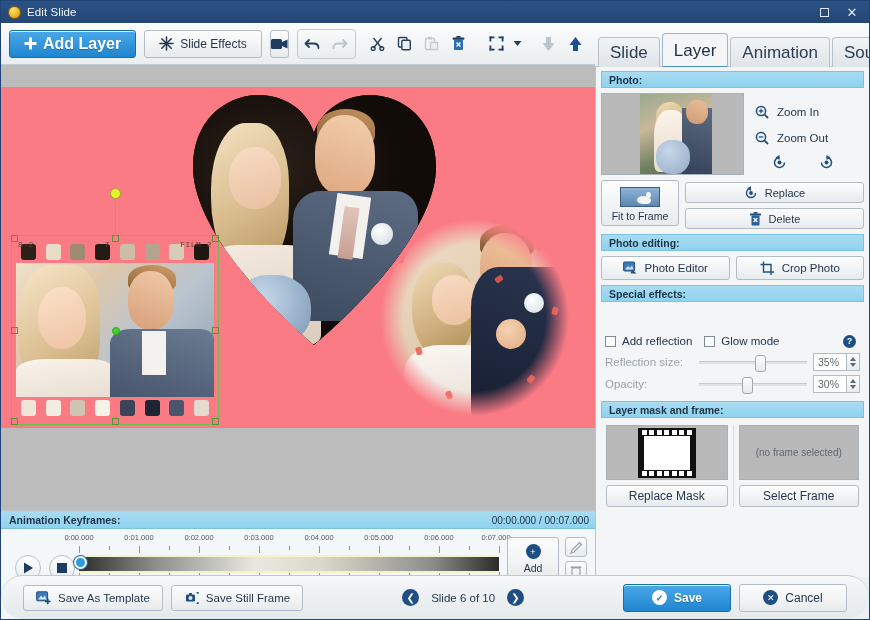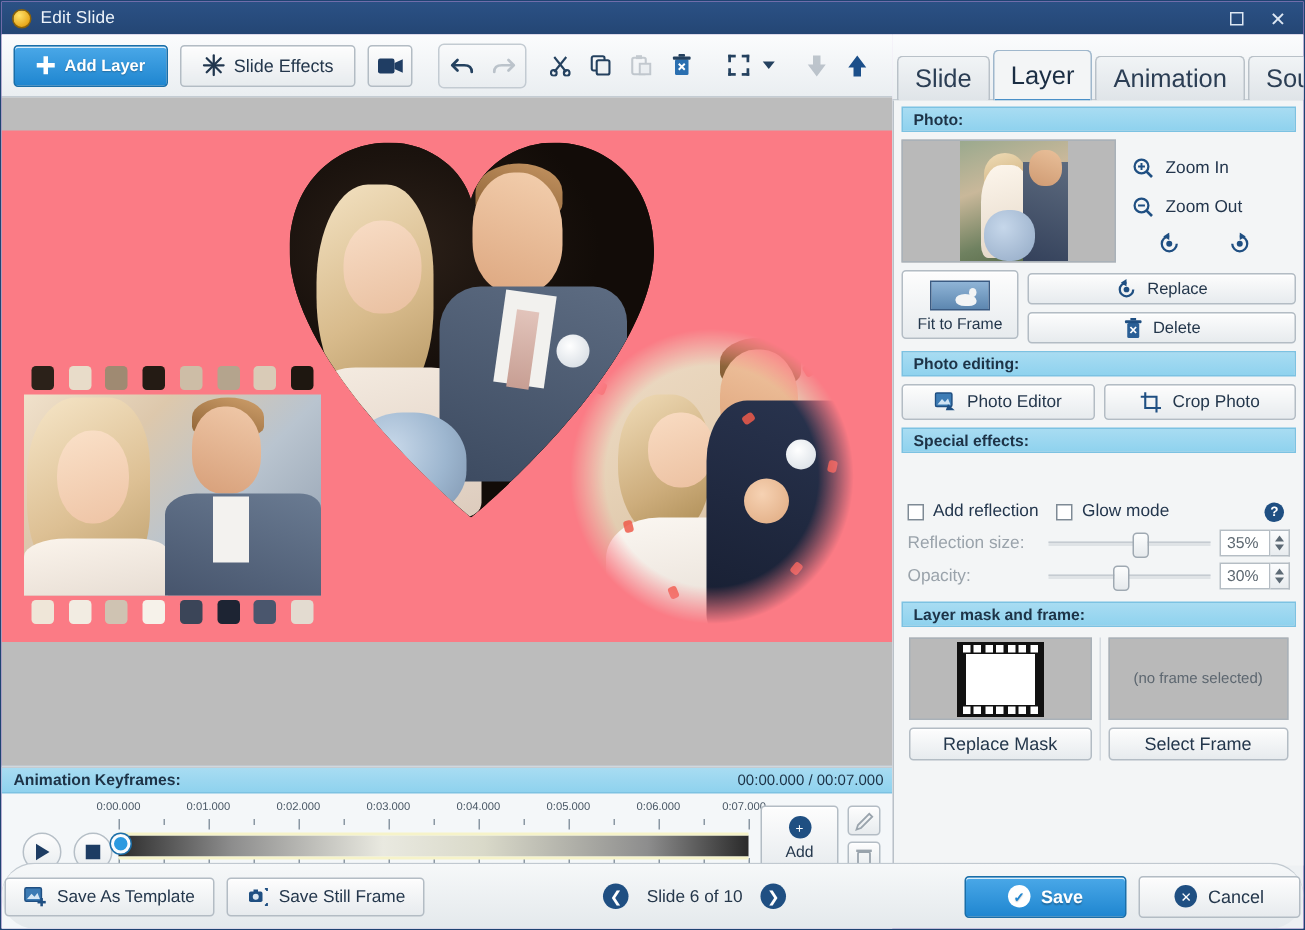--- a/index.html
+++ b/index.html
@@ -54,21 +54,21 @@
     border: 1px solid #b3bcc4; border-radius: 3px;
     display: flex; align-items: center; justify-content: center; gap: 6px;
     color: #24374c; font-size: 11.5px; white-space: nowrap;
     box-shadow: 0 1px 0 rgba(255,255,255,.8) inset;
   }
   .btn-blue {
     background: linear-gradient(#4aa8e8,#1f86d0);
     border: 1px solid #1a6ea8; color: #fff; font-weight: bold;
     text-shadow: 0 1px 1px rgba(0,0,0,.25);
   }
-  #add-layer-btn { height: 28px; padding: 0 14px; font-size: 11px; }
+  #add-layer-btn { height: 28px; padding: 0 14px; font-size: 16px; }
   #slide-effects-btn { height: 28px; padding: 0 14px; font-size: 12px; }
   #video-btn { width: 30px; height: 28px; }
 
   .tb-group {
     display: flex; align-items: center; height: 30px;
     border: 1px solid #c3cbd2; border-radius: 4px;
     background: linear-gradient(#f9fafb,#e9edf0);
     padding: 0 2px; gap: 1px;
   }
   .tb-group.flat { border-color: transparent; background: transparent; }
@@ -339,21 +339,21 @@
   .filmstrip-ic .inner { position:absolute; left:6px; top:8px; right:6px; bottom:8px; background:#fff; }
   .filmstrip-ic .perf { position:absolute; left:4px; right:4px; height:5px; display:flex; justify-content:space-between; }
   .filmstrip-ic .perf.t { top: 2px; } .filmstrip-ic .perf.b { bottom: 2px; }
   .filmstrip-ic .perf span { width:5px; height:5px; background:#fff; }
   .mask-btn { height: 22px; font-size: 12px; }
 
   
   .bottombar {
     position:absolute; left:0; right:0; bottom:0; height: 44px;
     background: linear-gradient(#f6f8f9,#e4e9ec); border-top: 1px solid #c1c9d0;
-    display:flex; align-items:center; padding: 0 2px; gap: 8px; border-radius: 22px;
+    display:flex; align-items:center; padding: 0 22px; gap: 8px; border-radius: 22px;
   }
   .bb-btn { height: 26px; padding: 0 12px; gap: 7px; font-size: 11.5px; }
   .slide-nav { display:flex; align-items:center; gap: 12px; margin: 0 auto; }
   .navc {
     width: 17px; height: 17px; border-radius: 50%; background: #1f4f82; color: #fff;
     display:flex; align-items:center; justify-content:center; font-size: 10px;
   }
   .slide-count { font-size: 11.5px; color:#25374b; }
   .save-btn { width: 108px; height: 28px; gap: 7px; font-size: 12px; }
   .cancel-btn { width: 108px; height: 28px; gap: 7px; font-size: 12px; }
@@ -560,20 +560,38 @@
                 <div class="hole" style="background:#cfc3b2"></div>
                 <div class="hole" style="background:#f6f2ea"></div>
                 <div class="hole" style="background:#3b4558"></div>
                 <div class="hole" style="background:#1d2433"></div>
                 <div class="hole" style="background:#4a566d"></div>
                 <div class="hole" style="background:#e3dbd0"></div>
               </div>
             </div>
           </div>
 
+          <div class="selection">
+            <div class="film-edge-text">
+              <span>8-2</span>
+              <span>7</span>
+              <span>FILM  2</span>
+            </div>
+            <div class="handle" style="left:-1px;top:-1px"></div>
+            <div class="handle" style="left:100px;top:-1px"></div>
+            <div class="handle" style="right:-1px;top:-1px"></div>
+            <div class="handle" style="left:-1px;top:91px"></div>
+            <div class="handle" style="right:-1px;top:91px"></div>
+            <div class="handle" style="left:-1px;bottom:-1px"></div>
+            <div class="handle" style="left:100px;bottom:-1px"></div>
+            <div class="handle" style="right:-1px;bottom:-1px"></div>
+            <div class="handle filled" style="left:100px;top:91px"></div>
+            <div class="rot-stick"></div>
+            <div class="rot-knob"></div>
+          </div>
         </div>
       </div>
 
       <div class="kf-panel">
         <div class="kf-head">
           <span>Animation Keyframes:</span>
           <span class="kf-time">00:00.000 / 00:07.000</span>
         </div>
         <div class="kf-main">
           <div class="transport">

